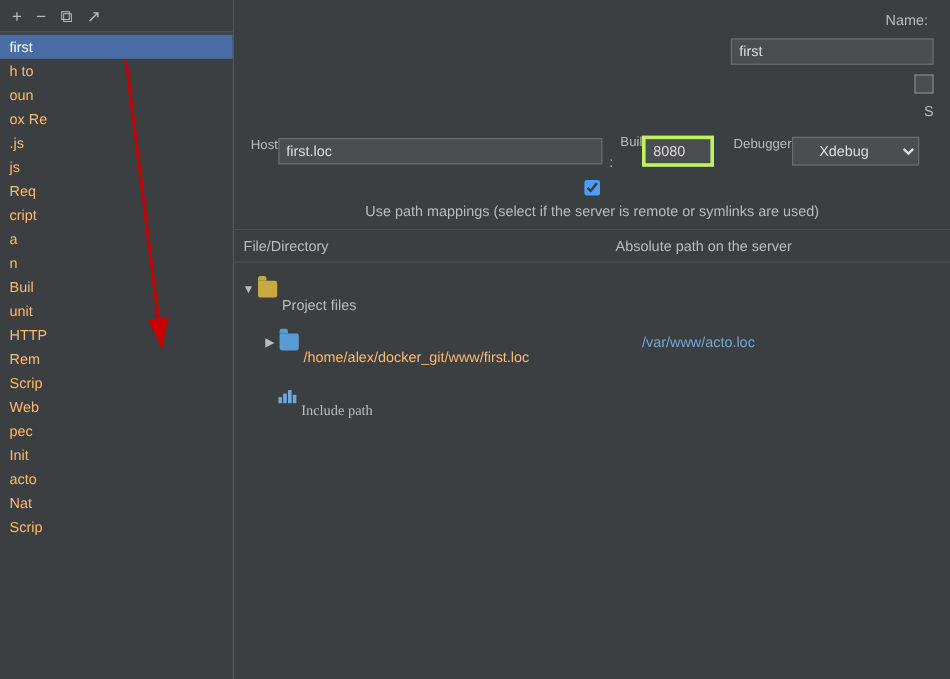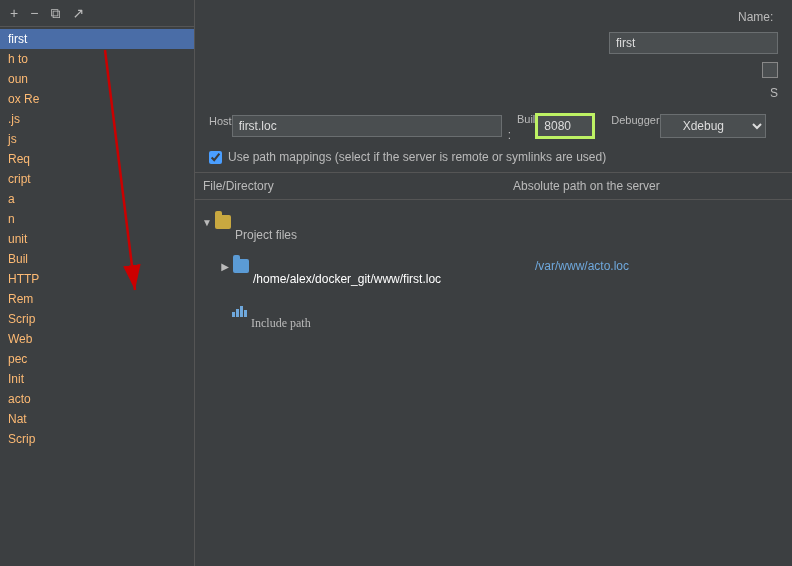--- a/index.html
+++ b/index.html
@@ -178,20 +178,21 @@
       outline: none;
       width: 106px;
       cursor: pointer;
     }
 
     .path-mappings-row {
       display: flex;
       align-items: center;
       gap: 6px;
       margin-bottom: 0;
+      flex-direction: column;
     }
 
     .checkbox-real {
       accent-color: #4a9eff;
       width: 13px;
       height: 13px;
       cursor: pointer;
     }
 
     .path-mappings-label {
@@ -278,21 +279,21 @@
       background: #5b9bd5;
     }
 
     .tree-label {
       color: #bbb;
       font-size: 12px;
       margin-top: 26px;
     }
 
     .tree-label-blue {
-      color: #ffffff;
+      color: #fdba74;
     }
 
     .include-row {
       display: flex;
       align-items: center;
       padding: 2px 4px 2px 36px;
       font-family: Liberation Serif, serif;
     }
 
     .include-icon {
@@ -346,22 +347,22 @@
     <div class="sidebar-item active">first</div>
     <div class="sidebar-item">h to</div>
     <div class="sidebar-item">oun</div>
     <div class="sidebar-item">ox Re</div>
     <div class="sidebar-item">.js</div>
     <div class="sidebar-item">js</div>
     <div class="sidebar-item">Req</div>
     <div class="sidebar-item">cript</div>
     <div class="sidebar-item">a</div>
     <div class="sidebar-item">n</div>
+    <div class="sidebar-item">Buil</div>
     <div class="sidebar-item">unit</div>
-    <div class="sidebar-item">Buil</div>
     <div class="sidebar-item">HTTP</div>
     <div class="sidebar-item">Rem</div>
     <div class="sidebar-item">Scrip</div>
     <div class="sidebar-item">Web</div>
     <div class="sidebar-item">pec</div>
     <div class="sidebar-item">Init</div>
     <div class="sidebar-item">acto</div>
     <div class="sidebar-item">Nat</div>
     <div class="sidebar-item">Scrip</div>
   </div>

